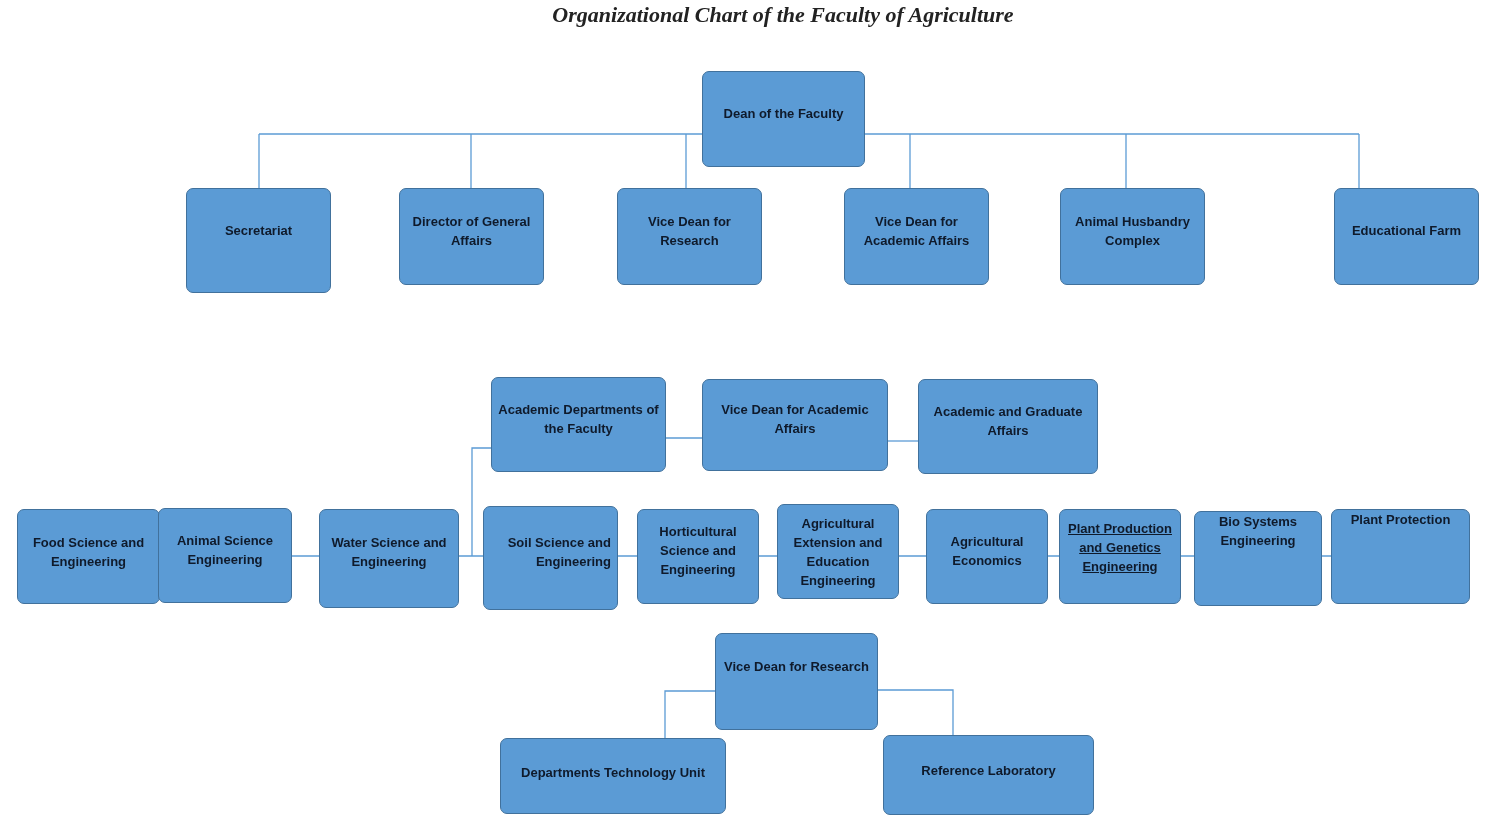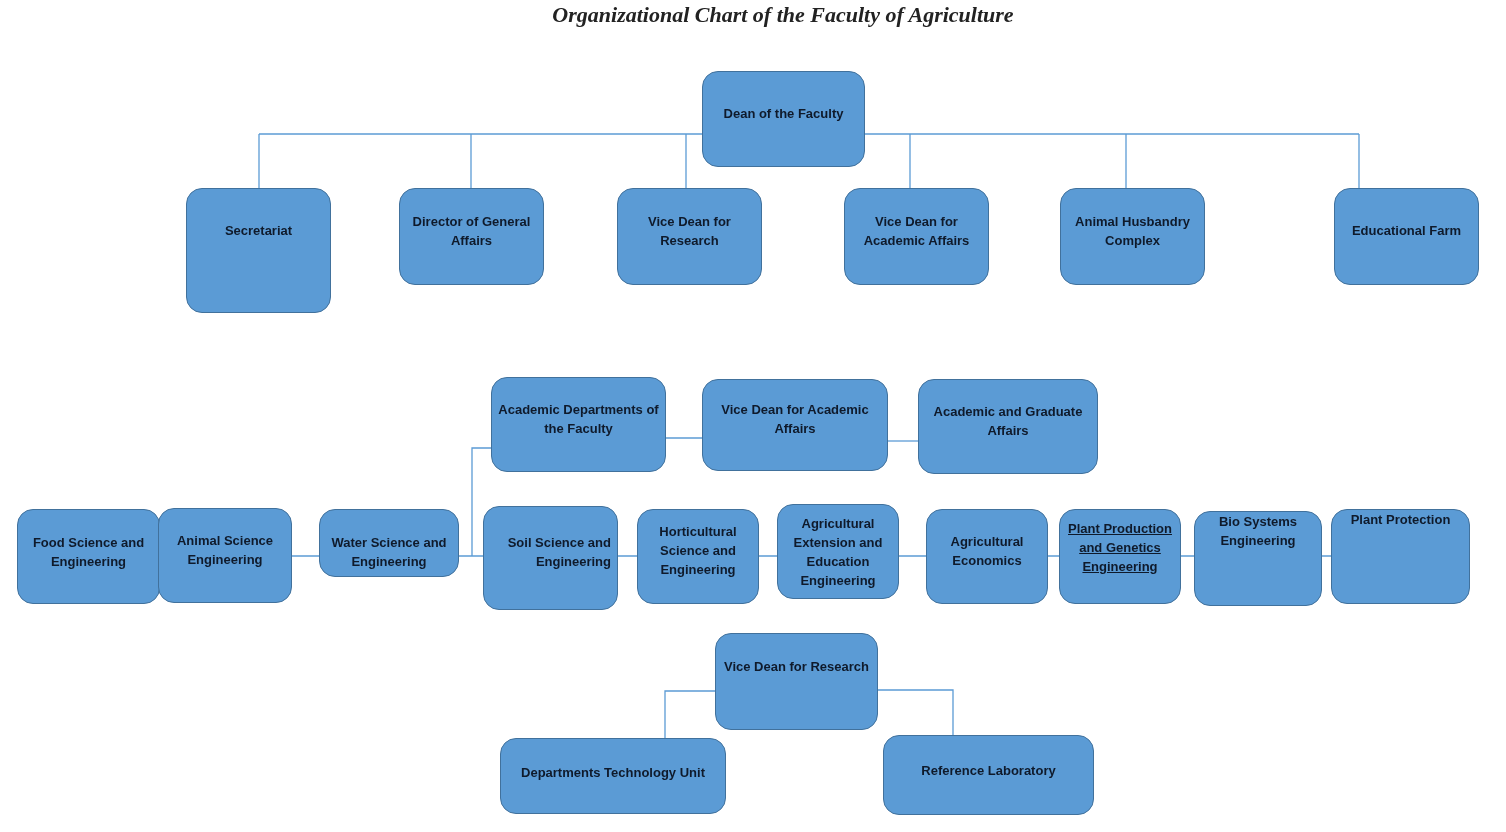--- a/index.html
+++ b/index.html
@@ -2,21 +2,21 @@
 <html><head>
 <meta charset="utf-8">
 <style>
   html, body { margin: 0; padding: 0; background: #ffffff; }
   body { width: 1506px; height: 832px; position: relative; overflow: hidden;
          font-family: "Liberation Sans", sans-serif; }
   .title { position: absolute; left: 0; top: 2px; width: 1566px; text-align: center;
            font-family: "Liberation Serif", serif; font-style: italic; font-weight: bold;
            font-size: 22px; color: #222; }
   .node { position: absolute; box-sizing: border-box; background: #5b9bd5;
-          border: 1px solid #41719c; border-radius: 16px;
+          border: 1px solid #41719c; border-radius: 7px;
           display: flex; align-items: flex-start; justify-content: center; text-align: center;
           font-family: "Liberation Sans", sans-serif; font-weight: bold; font-size: 13px;
           color: #0f1a2b; line-height: 19px; padding: 0 6px; }
   .node span { display: block; }
   svg.lines { position: absolute; left: 0; top: 0; }
   svg.lines line, svg.lines polyline { stroke: #5b9bd5; stroke-width: 1.3; fill: none; }
 </style>
 </head>
 <body>
 
@@ -38,21 +38,21 @@
   <polyline points="491,448 472,448 472,556"></polyline>
   <line x1="159" y1="556" x2="1331" y2="556"></line>
 
   <polyline points="715,691 665,691 665,738"></polyline>
   <polyline points="878,690 953,690 953,735"></polyline>
 </svg>
 
 <div class="node" style="left:702px;top:71px;width:163px;height:96px;padding-top:32px;">
     <span>Dean of the Faculty</span>
   </div>
-<div class="node" style="left:186px;top:188px;width:145px;height:125px;padding-top:32px;">
+<div class="node" style="left:186px;top:188px;width:145px;height:105px;padding-top:32px;">
     <span>Secretariat</span>
   </div>
 <div class="node" style="left:399px;top:188px;width:145px;height:97px;padding-top:23px;">
     <span>Director of General Affairs</span>
   </div>
 <div class="node" style="left:617px;top:188px;width:145px;height:97px;padding-top:23px;">
     <span>Vice Dean for Research</span>
   </div>
 <div class="node" style="left:844px;top:188px;width:145px;height:97px;padding-top:23px;">
     <span>Vice Dean for Academic Affairs</span>
@@ -73,21 +73,21 @@
 <div class="node" style="left:918px;top:379px;width:180px;height:95px;padding-top:22px;">
     <span>Academic and Graduate Affairs</span>
   </div>
 
 <div class="node" style="left:17px;top:509px;width:143px;height:95px;padding-top:23px;">
     <span>Food Science and Engineering</span>
   </div>
 <div class="node" style="left:158px;top:508px;width:134px;height:95px;padding-top:22px;">
     <span>Animal Science Engineering</span>
   </div>
-<div class="node" style="left:319px;top:509px;width:140px;height:68px;padding-top:23px;">
+<div class="node" style="left:319px;top:509px;width:140px;height:99px;padding-top:23px;">
     <span>Water Science and Engineering</span>
   </div>
 <div class="node" style="left:483px;top:506px;width:135px;height:104px;padding-top:26px;text-align:right;">
     <span>Soil Science and Engineering</span>
   </div>
 <div class="node" style="left:637px;top:509px;width:122px;height:95px;padding-top:12px;">
     <span>Horticultural Science and Engineering</span>
   </div>
 <div class="node" style="left:777px;top:504px;width:122px;height:95px;padding-top:9px;">
     <span>Agricultural Extension and Education Engineering</span>

